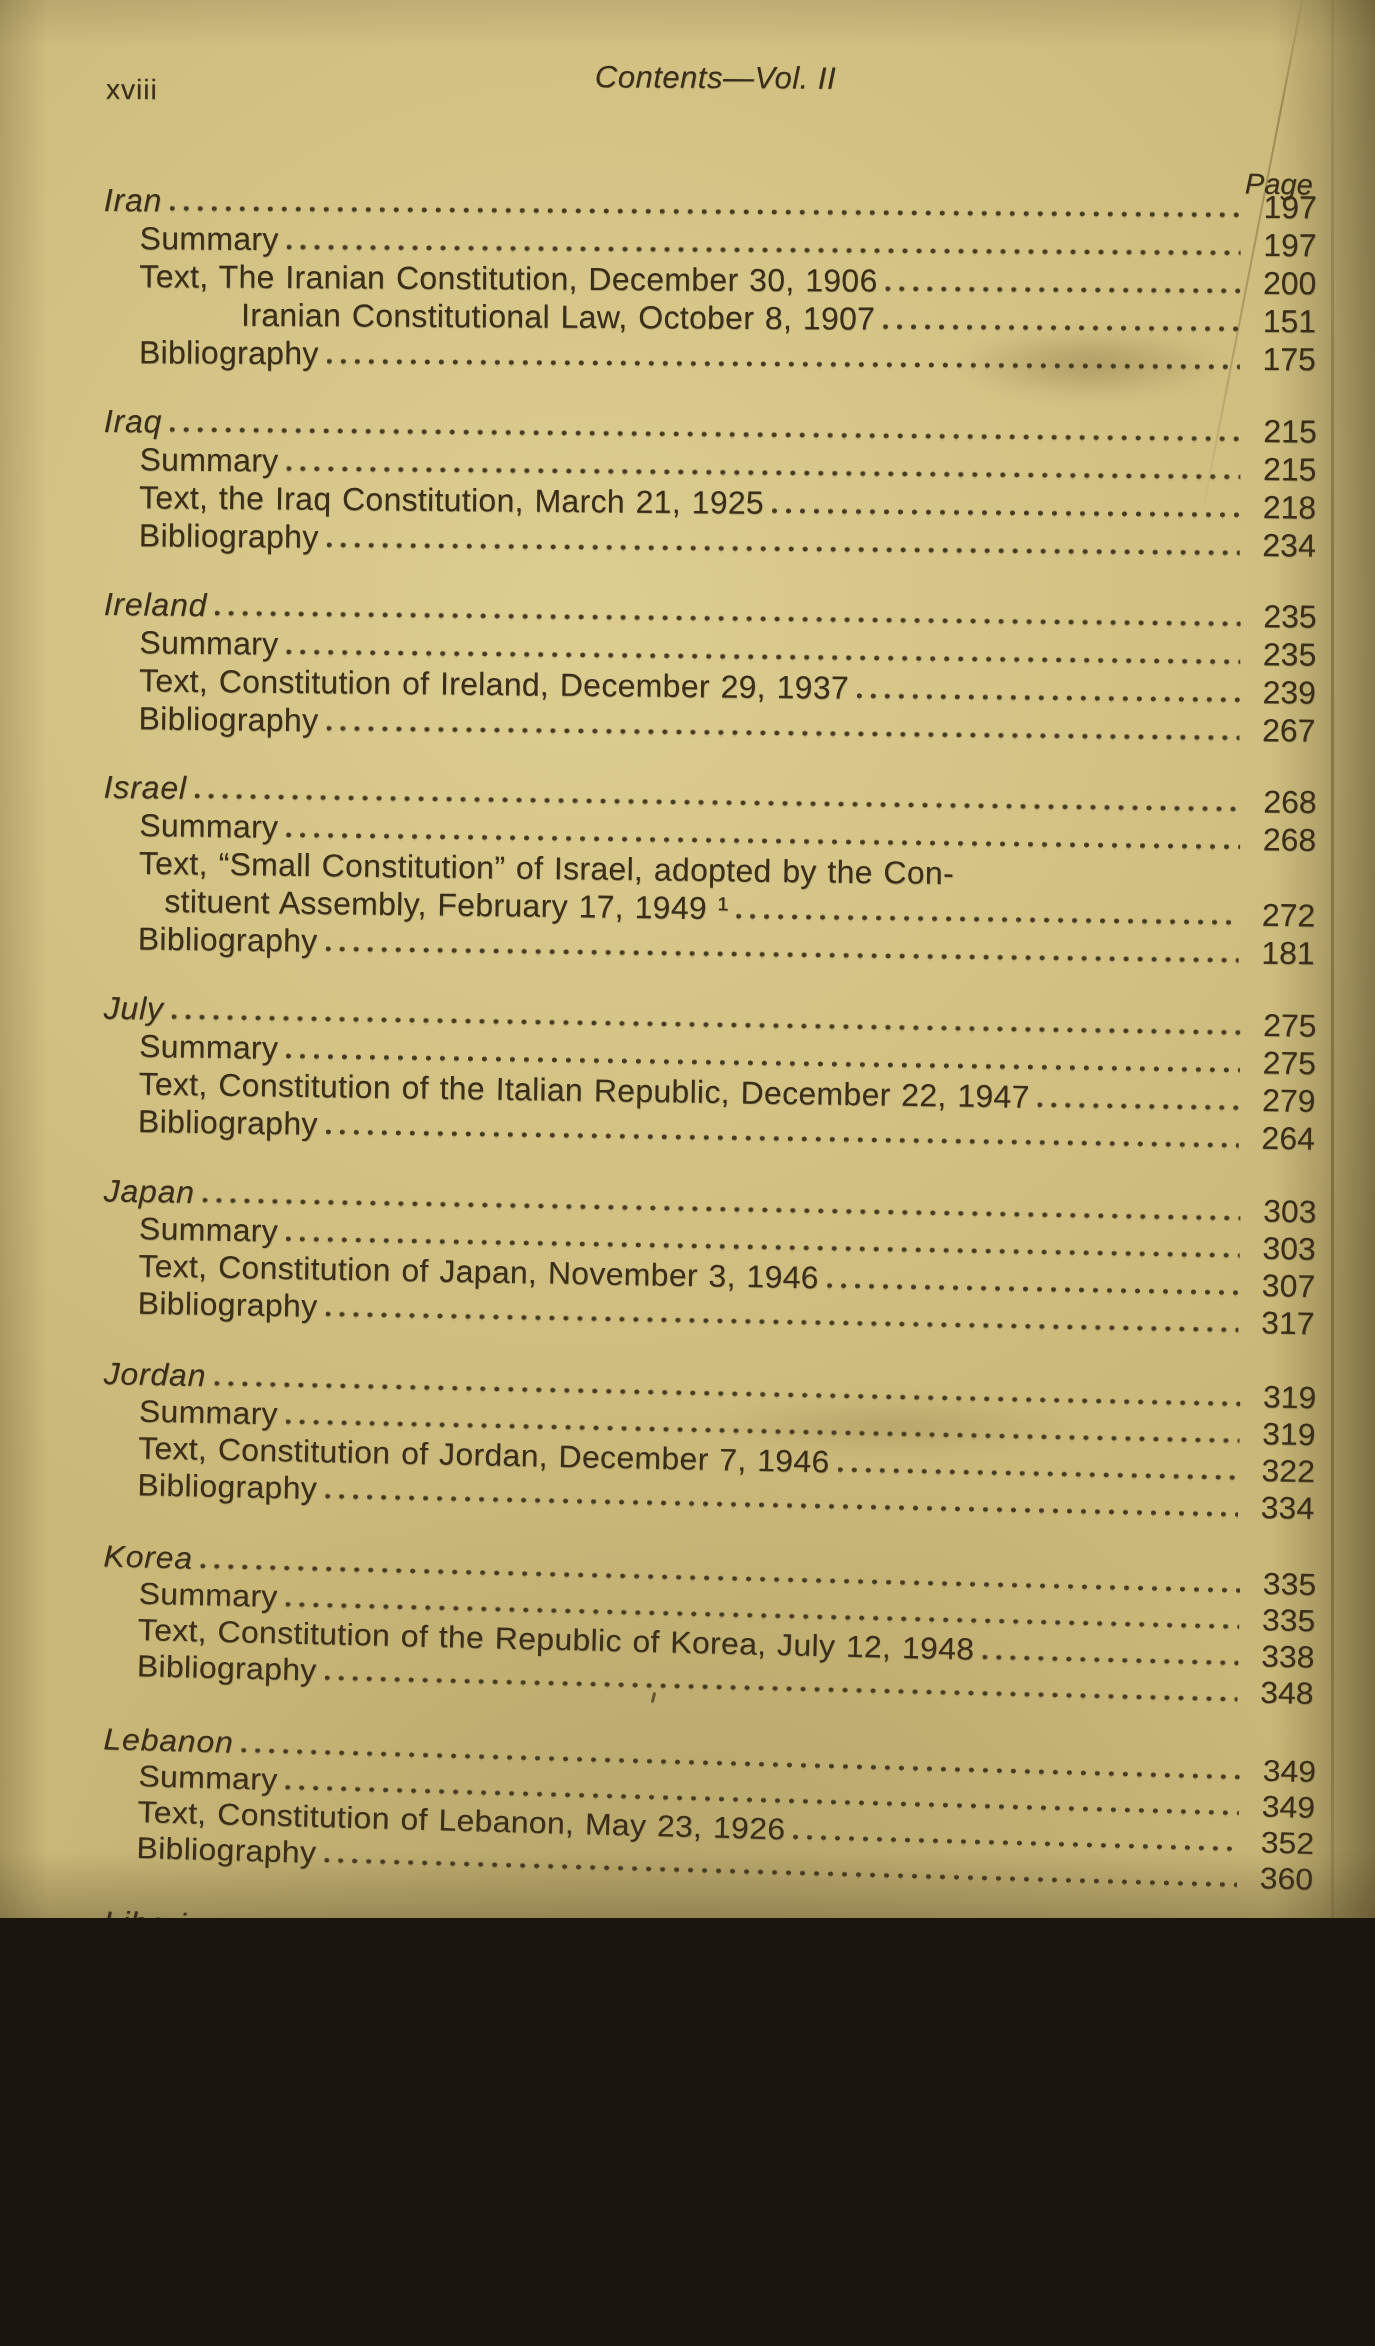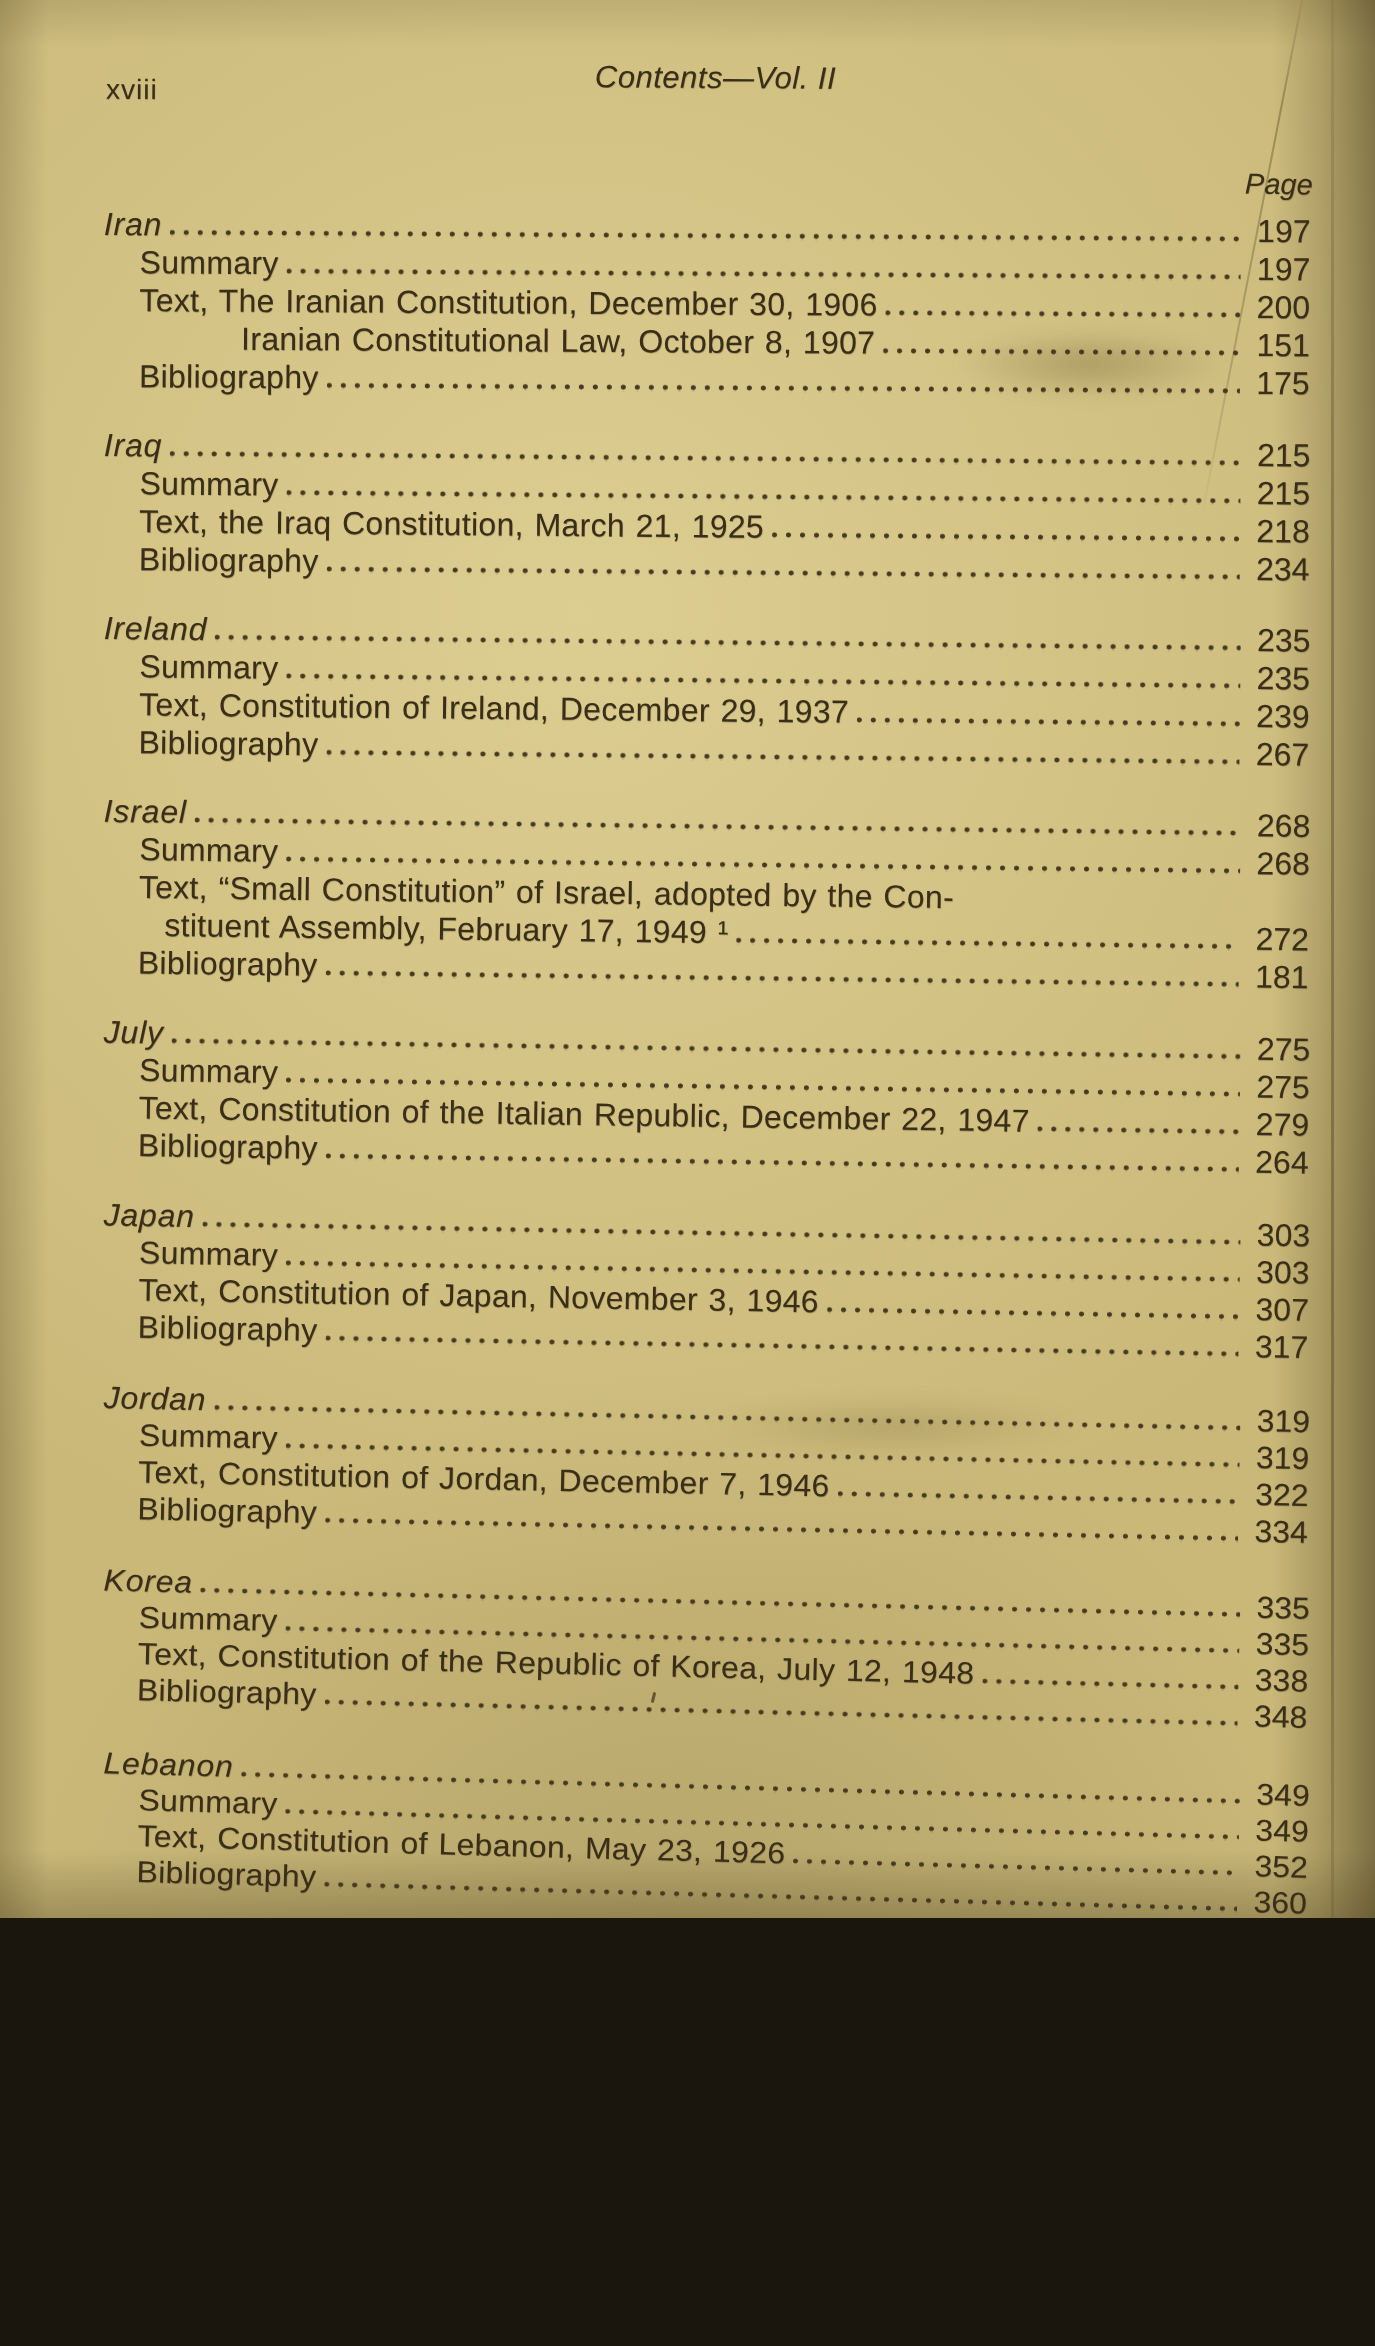--- a/index.html
+++ b/index.html
@@ -47,36 +47,36 @@
     text-shadow:.4px .6px .8px rgba(40,30,12,.35);
   }
   .page-col-label{
     position:absolute; right:62px; top:168px;
     font-style:italic; font-size:29px;
     transform:rotate(1deg);
     text-shadow:.4px .6px .8px rgba(40,30,12,.35);
   }
   
   #toc{
-    position:absolute; left:104px; right:58px; top:204px;
+    position:absolute; left:104px; right:58px; top:180px;
     text-shadow:.4px .7px .8px rgba(40,30,12,.33);
   }
   .toc-section{margin-bottom:31px; transform-origin:0 0;}
   .toc-row{display:flex; align-items:flex-end; height:38px;}
   .toc-label{font-size:32px; line-height:35px; letter-spacing:.3px; word-spacing:1.5px; white-space:nowrap;}
   .country .toc-label{font-style:italic; letter-spacing:.8px;}
   .indent-1 .toc-label{padding-left:36px;}
   .indent-2 .toc-label{padding-left:138px;}
   .indent-3 .toc-label{padding-left:62px;}
   .leader{
     flex:1 1 auto; height:7px; margin:0 10px 6px 8px;
     background:radial-gradient(circle at 2.4px 3px, #463a20 2.1px, rgba(0,0,0,0) 2.9px);
     background-size:14px 7px; background-repeat:repeat-x;
   }
-  .toc-page{min-width:66px; text-align:center; font-size:32px; line-height:35px;margin-top:12px;}
+  .toc-page{min-width:66px; text-align:right; font-size:32px; line-height:35px;margin-top:12px;}
   
   #footnote{
     position:relative; margin-top:2px;
     transform:rotate(2.3deg) scaleY(.93); transform-origin:0 0;
   }
   .footnote-rule{display:block; width:100%; height:34px;}
   .footnote-line{font-size:28px; line-height:36px; letter-spacing:.3px;}
   .footnote-line.first{padding-left:42px; margin-top:-4px;}
   .footnote-line.second{padding-left:0; margin-left:-14px;}
   sup{font-size:18px; vertical-align:super; line-height:0;}

